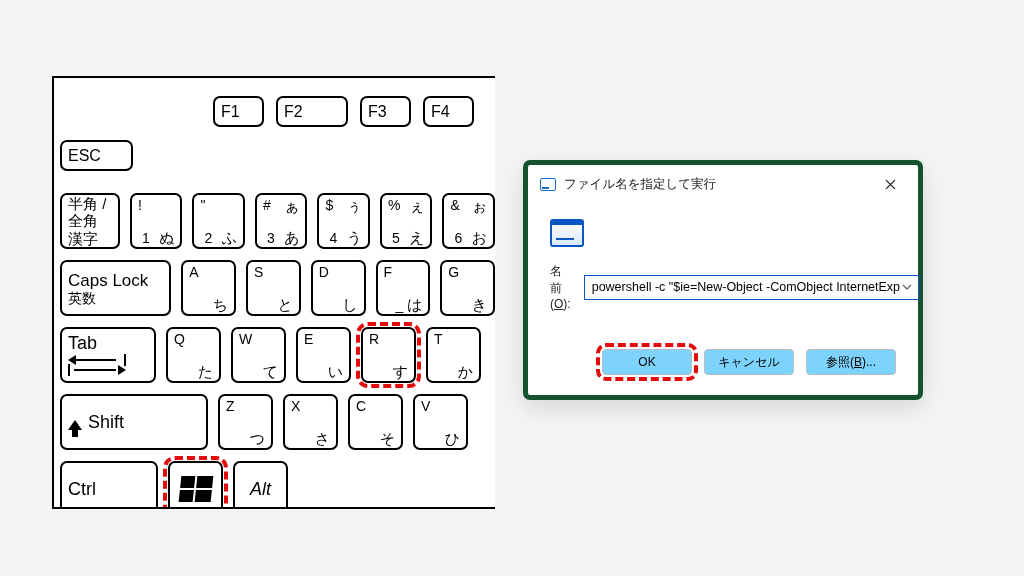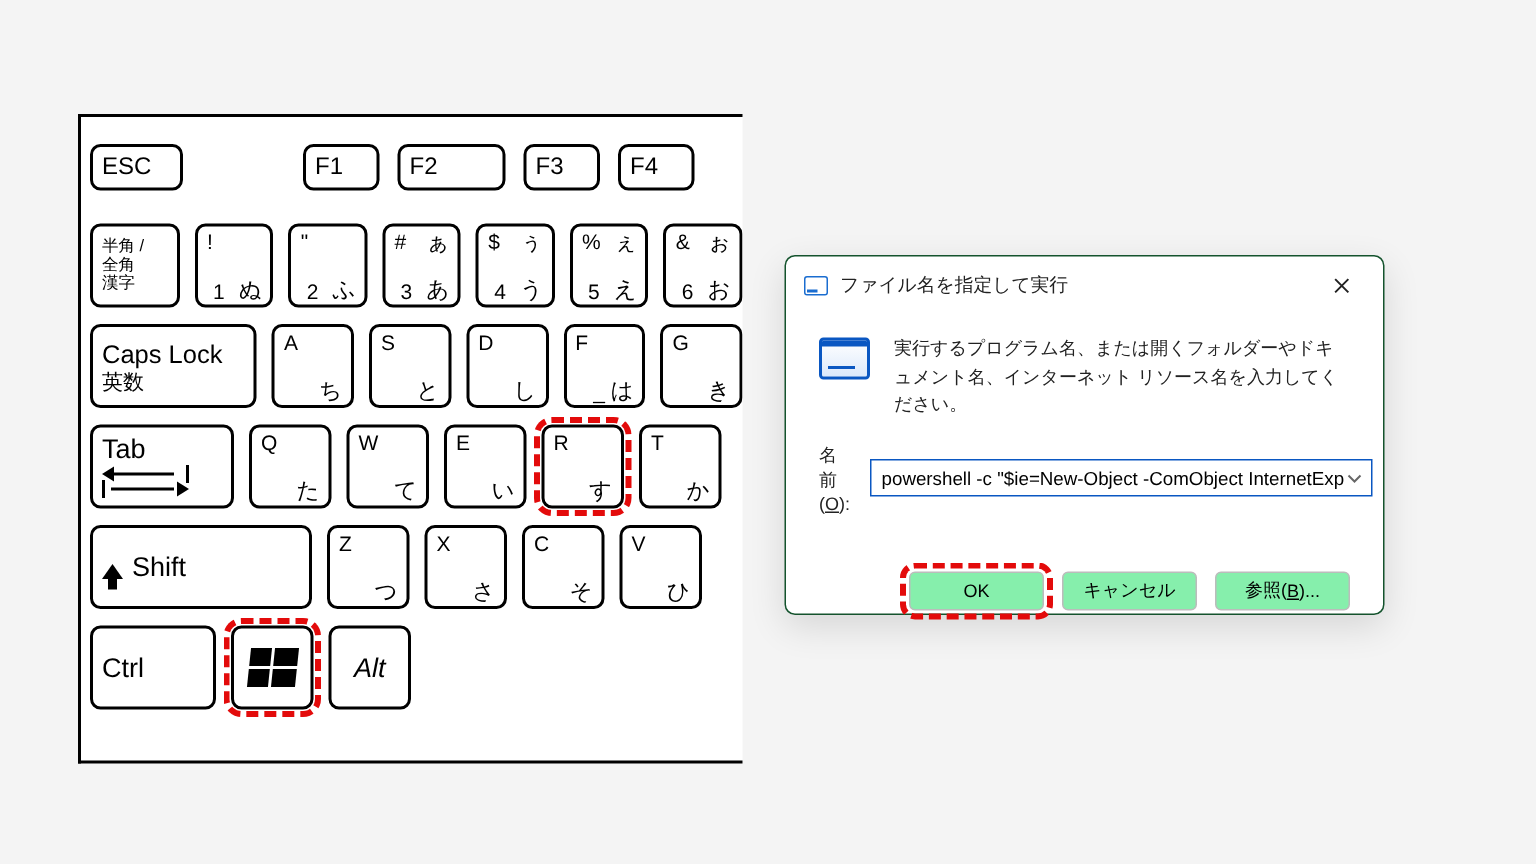--- a/index.html
+++ b/index.html
@@ -110,25 +110,25 @@
     vertical-align:-2px;
   }
   .shiftarrow::after{
     content:"";position:absolute;left:-3px;top:10px;width:6px;height:7px;background:#000;
   }
 
   
   .dialog {
     position:absolute;
     left:523px;
-    top:170px;
+    top:160px;
     width:400px;
     height:240px;
     background:#fff;
-    border:1px solid #14532d;
+    border:5px solid #14532d;
     border-radius:7px;
     box-shadow: 0 8px 24px rgba(0,0,0,0.12);
     font-size:12px;
     color:#222;
   }
   .dlg-title {
     display:flex;
     align-items:center;
     height:38px;
     padding:0 10px 0 12px;
@@ -190,39 +190,39 @@
     width:14px;height:14px;display:flex;align-items:center;justify-content:center;color:#555;
   }
   .combo .dd svg{width:10px;height:10px;}
   .btnrow{
     display:flex;gap:12px;justify-content:flex-end;
     padding:38px 22px 0 0;
   }
   .wbtn{
     width:90px;height:26px;
     border:1px solid #bcbcbc;
-    background:#86efac;
+    background:#7dd3fc;
     border-radius:4px;
     font-size:12px;
     display:flex;align-items:center;justify-content:center;
     color:#000;
   }
   .wbtn.primary{ }
   .wbtn.hl{ outline:4px dashed #e30b0b; outline-offset:2px; }
   u{text-decoration:underline;}
 
-  .multiline { font-size:11px; line-height:1.15; }
+  .multiline { font-size:15px; line-height:1.15; }
 </style>
 </head>
 <body>
 
 <div class="keyboard">
 
   <div class="krow row0" style="gap:12px; margin-bottom:22px;">
-    <div class="key" style="width:62px;">
+    <div class="key" style="width:73px;margin-top:44px;">
       <span class="lab">ESC</span>
     </div>
     <div style="width:56px;"></div>
     <div class="key" style="width:51px;justify-content:center;">
         <span class="lab">F1</span>
       </div>
     <div class="key" style="width:72px;">
         <span class="lab">F2</span>
       </div>
     <div class="key" style="width:51px;">
@@ -353,21 +353,21 @@
       <span class="sub tl">C</span>
       <span class="sub br">そ</span>
     </div>
     <div class="key" style="width:55px;">
       <span class="sub tl">V</span>
       <span class="sub br">ひ</span>
     </div>
   </div>
 
   <div class="krow row5">
-    <div class="key" style="width:84px;align-items:flex-start;justify-content:center;">
+    <div class="key" style="width:98px;align-items:flex-start;justify-content:center;">
       <span class="lab" style="font-size:18px;">Ctrl</span>
     </div>
     <div class="key highlight" style="width:55px;align-items:center;justify-content:center;">
       <div class="winlogo">
           <span></span>
           <span></span>
           <span></span>
           <span></span>
         </div>
     </div>
@@ -383,21 +383,20 @@
     <span class="t">ファイル名を指定して実行</span>
     <button class="close">
       <svg viewBox="0 0 10 10" width="11" height="11">
           <path d="M1 1 L9 9 M9 1 L1 9" stroke="#222" stroke-width="1.2" fill="none"></path>
         </svg>
     </button>
   </div>
 
   <div class="dlg-body">
     <div class="run-icon"></div>
-    <div class="desc">実行するプログラム名、または開くフォルダーやドキュメント名、インターネット リソース名を入力してください。</div>
   </div>
 
   <div class="field-row">
     <label>
       <span>名前(</span><u>O</u><span>):</span>
     </label>
     <div class="combo">
       <span class="val">powershell -c "$ie=New-Object -ComObject InternetExp</span>
       <span class="dd">
         <svg viewBox="0 0 10 10">

